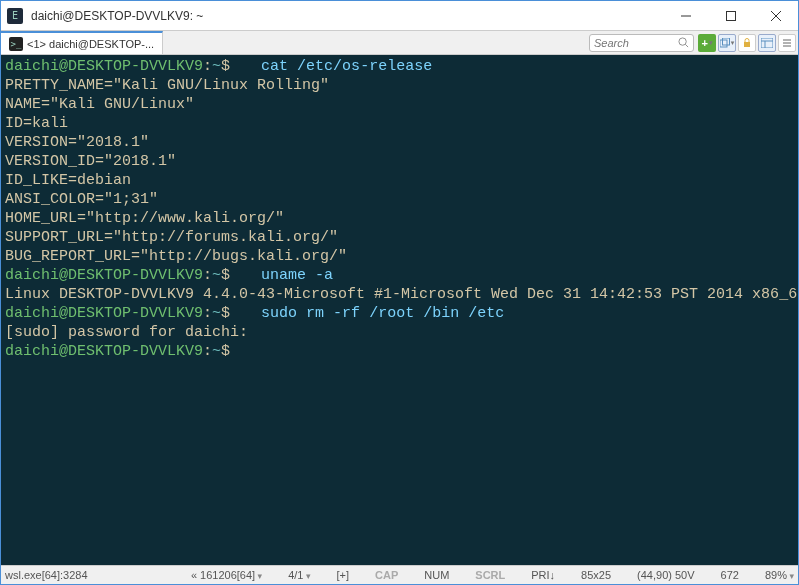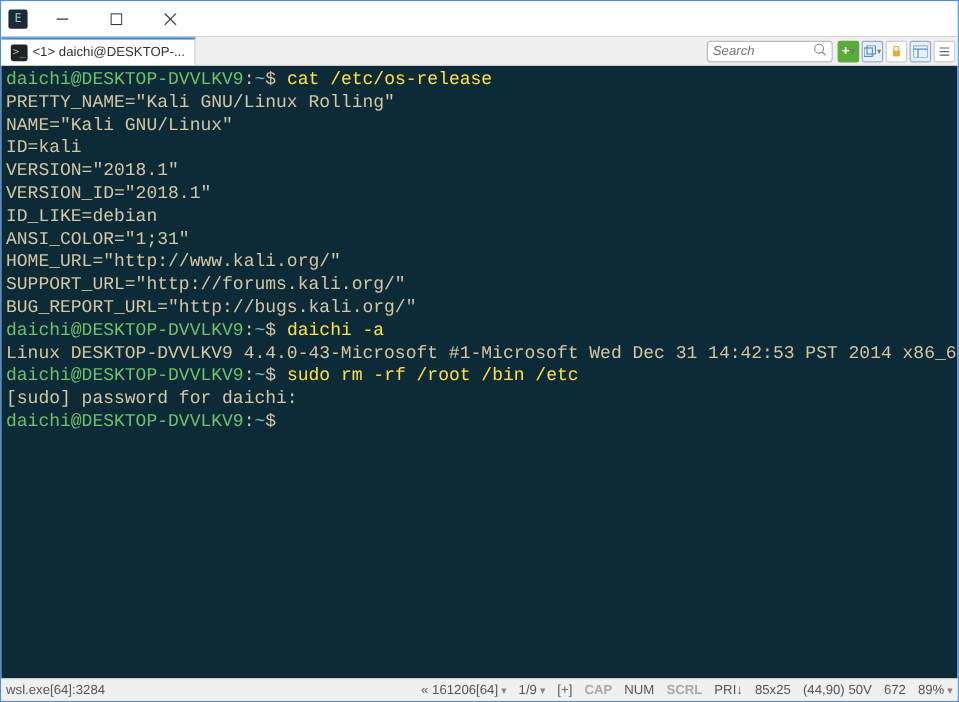--- a/index.html
+++ b/index.html
@@ -109,44 +109,45 @@
     font-size: 15px;
     line-height: 19px;
     color: #d3c6a6;
     padding: 2px 4px;
     overflow: hidden;
     white-space: pre;
   }
   .prompt-user { color: #6fbf6f; font-family: Liberation Mono, monospace; }
   .prompt-path { color: #6fbfbf; }
   .prompt-sym  { color: #d3c6a6; }
-  .cmd         { color: #fde047; }
+  .cmd         { color: #7dd3fc; margin-left: 22px; }
 
   
   .statusbar {
     height: 19px;
     background: #f0f0f0;
     border-top: 1px solid #ccc;
     display: flex;
     align-items: center;
     font-size: 11px;
     color: #555;
     padding: 0 4px;
-    gap: 10px;
+    gap: 26px;
   }
   .statusbar .sp { flex: 1; }
   .statusbar .seg { white-space: nowrap; }
   .statusbar .drop::after { content:" \25BE"; color:#888; font-size:9px;}
   .statusbar .dim { color:#aaa;font-weight:bold; }
 </style>
 </head>
 <body>
 
 <div class="titlebar">
   <div class="app-icon">E</div>
+  <div class="title">daichi@DESKTOP-DVVLKV9: ~</div>
   <div class="win-btn">
     <svg viewBox="0 0 10 10">
         <line x1="0" y1="5" x2="10" y2="5" stroke="currentColor" stroke-width="1"></line>
       </svg>
   </div>
   <div class="win-btn">
     <svg viewBox="0 0 10 10">
         <rect x="0.5" y="0.5" width="9" height="9" fill="none" stroke="currentColor" stroke-width="1"></rect>
       </svg>
   </div>
@@ -207,32 +208,32 @@
 PRETTY_NAME="Kali GNU/Linux Rolling"
 NAME="Kali GNU/Linux"
 ID=kali
 VERSION="2018.1"
 VERSION_ID="2018.1"
 ID_LIKE=debian
 ANSI_COLOR="1;31"
 HOME_URL="http://www.kali.org/"
 SUPPORT_URL="http://forums.kali.org/"
 BUG_REPORT_URL="http://bugs.kali.org/"
-<span class="prompt-user">daichi@DESKTOP-DVVLKV9</span><span class="prompt-sym">:</span><span class="prompt-path">~</span><span class="prompt-sym">$</span> <span class="cmd">daichi -a</span>
+<span class="prompt-user">daichi@DESKTOP-DVVLKV9</span><span class="prompt-sym">:</span><span class="prompt-path">~</span><span class="prompt-sym">$</span> <span class="cmd">uname -a</span>
 Linux DESKTOP-DVVLKV9 4.4.0-43-Microsoft #1-Microsoft Wed Dec 31 14:42:53 PST 2014 x86_64 GNU/Linux
 <span class="prompt-user">daichi@DESKTOP-DVVLKV9</span><span class="prompt-sym">:</span><span class="prompt-path">~</span><span class="prompt-sym">$</span> <span class="cmd">sudo rm -rf /root /bin /etc</span>
 [sudo] password for daichi:
 <span class="prompt-user">daichi@DESKTOP-DVVLKV9</span><span class="prompt-sym">:</span><span class="prompt-path">~</span><span class="prompt-sym">$</span> <span class="cmd"></span>
 </div>
 
 <div class="statusbar">
   <span class="seg">wsl.exe[64]:3284</span>
   <span class="sp"></span>
   <span class="seg drop">« 161206[64]</span>
-  <span class="seg drop">1/9</span>
+  <span class="seg drop">4/1</span>
   <span class="seg">[+]</span>
   <span class="seg dim">CAP</span>
   <span class="seg">NUM</span>
   <span class="seg dim">SCRL</span>
   <span class="seg">PRI↓</span>
   <span class="seg">85x25</span>
   <span class="seg">(44,90) 50V</span>
   <span class="seg">672</span>
   <span class="seg drop">89%</span>
 </div>

